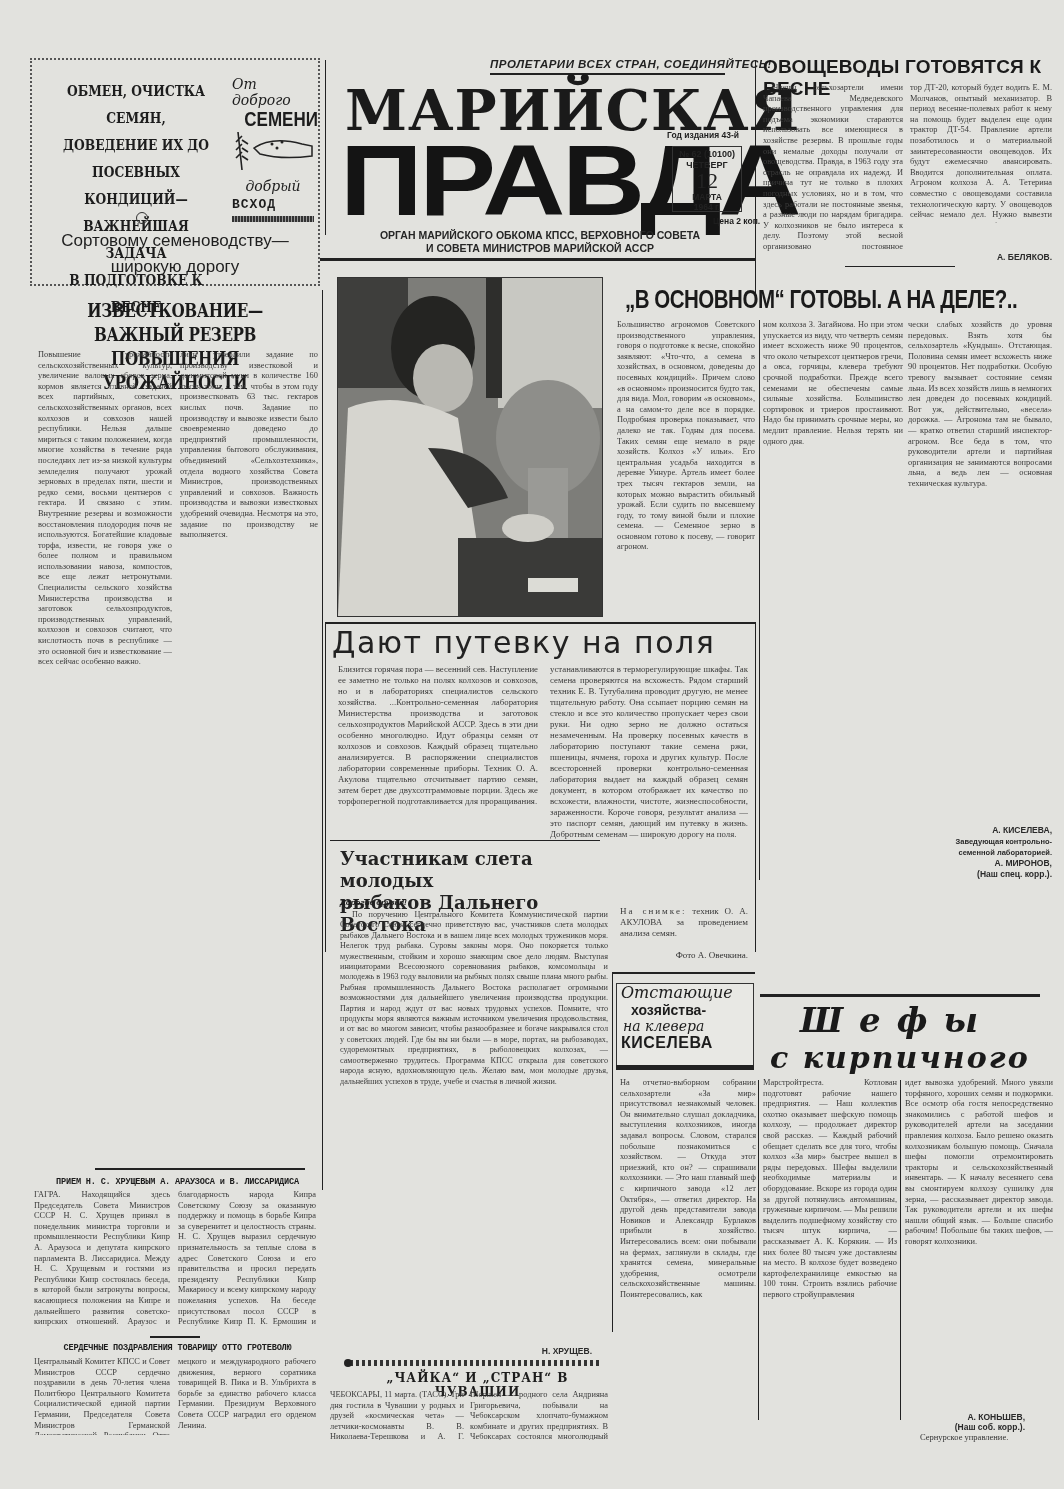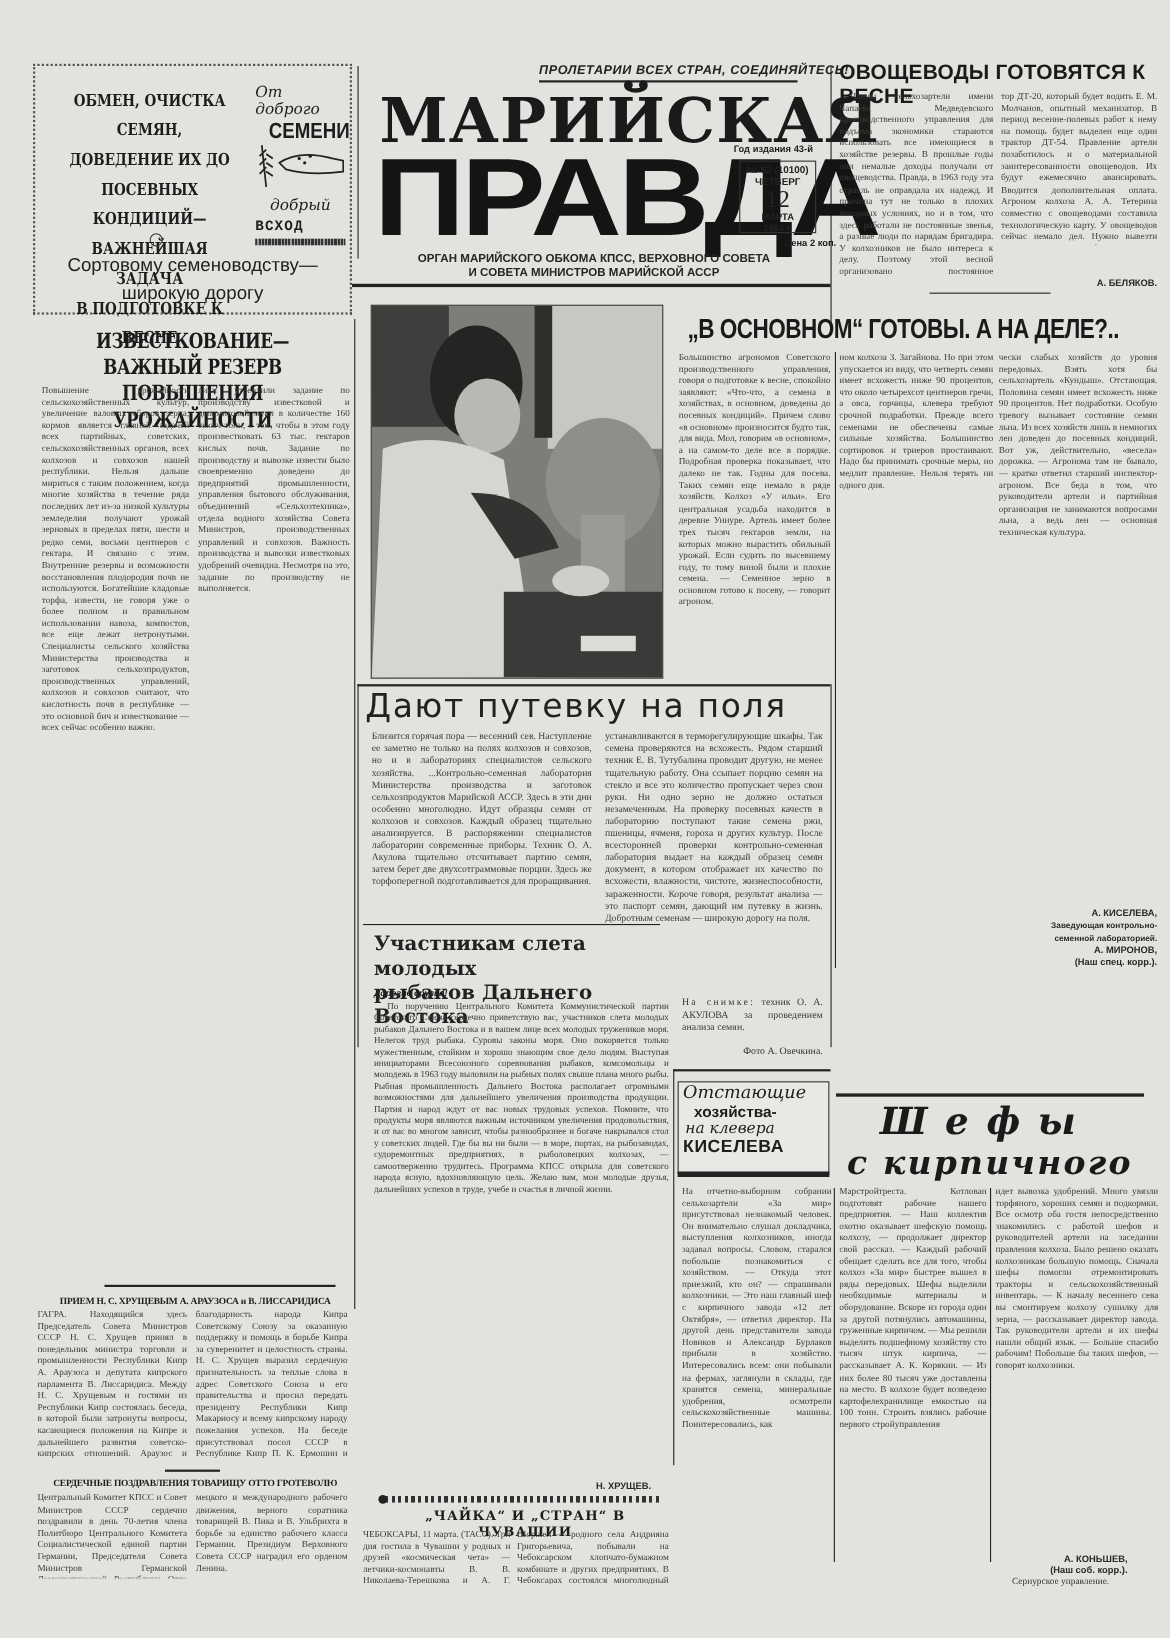--- a/index.html
+++ b/index.html
@@ -1,21 +1,21 @@
 <!DOCTYPE html>
 <html><head>
 <meta charset="utf-8">
 <style>
   html,body{margin:0;padding:0;}
   body{width:1064px;height:1489px;background:#d9d9d5;font-family:"Liberation Serif",serif;color:#1d1d1d;position:relative;overflow:hidden;}
   .page{position:absolute;left:0;top:0;width:1064px;height:1489px;background:#e2e2de;}
   .abs{position:absolute;}
   .rule{position:absolute;background:#222;}
   .txt{font-size:8.4px;line-height:10.6px;color:#3a3a3a;text-align:justify;font-family:"Liberation Serif",serif;overflow:hidden;}
-  .hd-sans{font-family:Liberation Serif, serif;font-weight:bold;}
+  .hd-sans{font-family:Liberation Mono, monospace;font-weight:bold;}
   .cond{letter-spacing:-0.5px;}
   
   .slogan{font-family:"Liberation Sans",sans-serif;font-style:italic;font-weight:bold;font-size:11.5px;letter-spacing:0.5px;color:#222;}
   .name1{font-family:"DejaVu Serif",serif;font-weight:bold;font-size:56px;letter-spacing:1px;line-height:60px;color:#1a1a1a;}
   .name2{font-family:"Liberation Sans",sans-serif;font-weight:900;font-size:100px;line-height:96px;letter-spacing:-3px;color:#141414;transform:scaleX(1.15);transform-origin:left top;}
   .issuebox{border:1.5px solid #333;text-align:center;font-family:"Liberation Sans",sans-serif;font-weight:bold;color:#222;}
   .organ{font-family:"Liberation Sans",sans-serif;font-weight:bold;font-size:10.5px;text-align:center;line-height:13px;color:#262626;}
   .ad-box{border:2px dotted #555;}
   .ad-text{font-family:"DejaVu Serif",serif;font-weight:bold;font-size:15px;line-height:27px;text-align:center;transform:scaleX(0.82);transform-origin:center;}
   .big-h{font-family:"Liberation Sans",sans-serif;font-weight:bold;color:#1a1a1a;}

